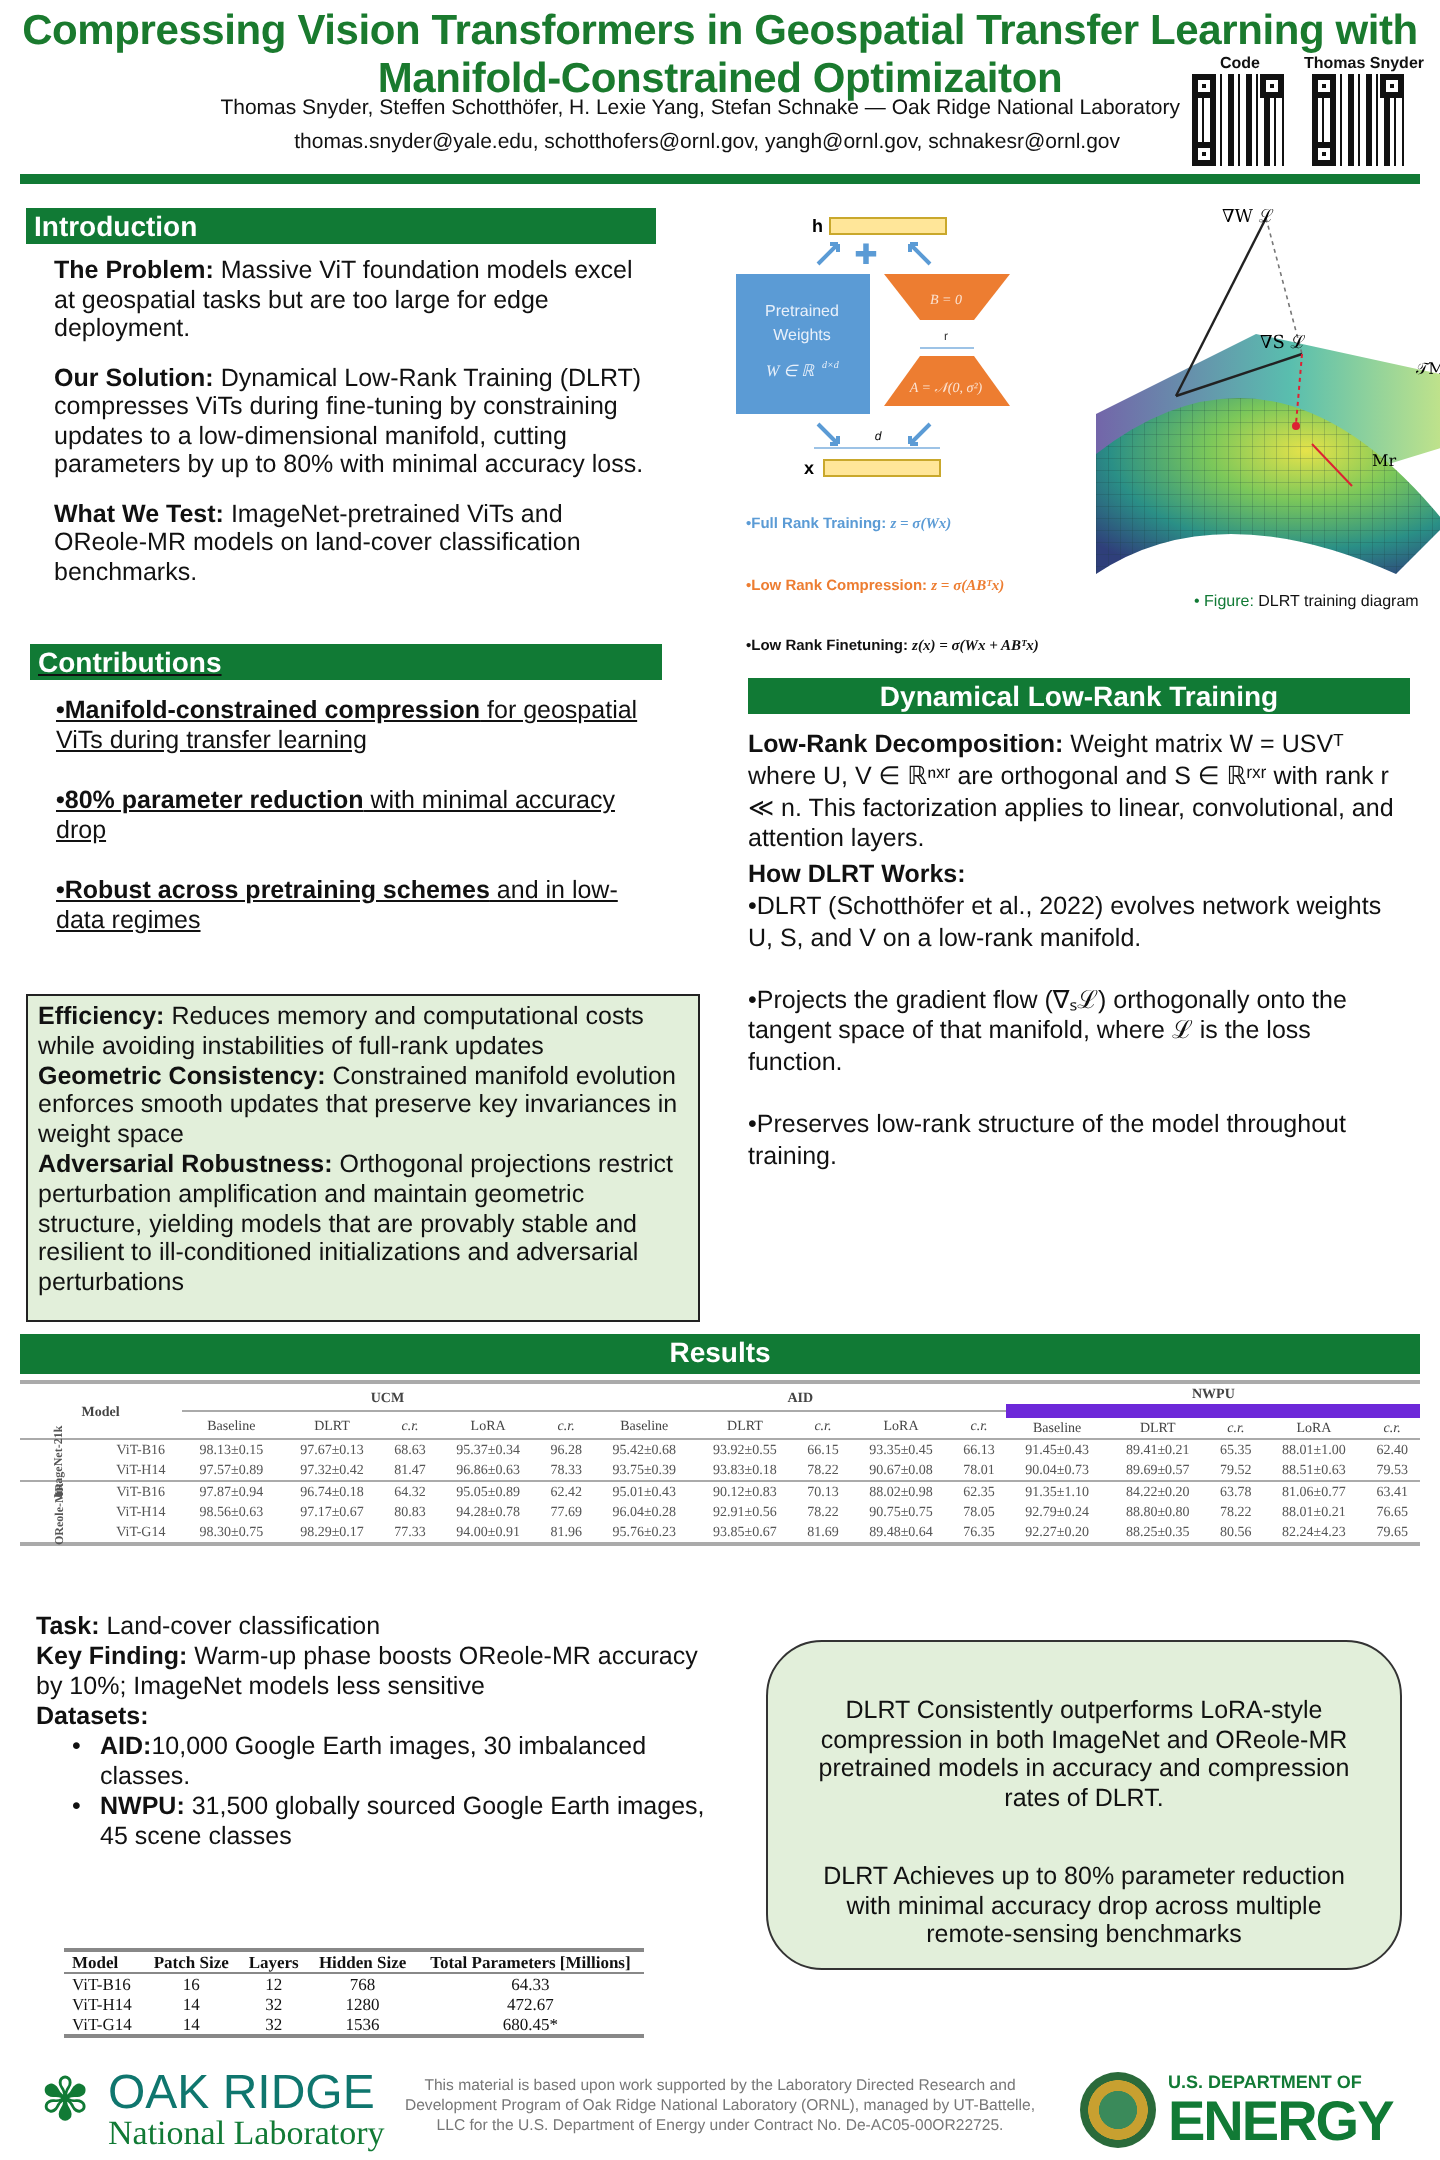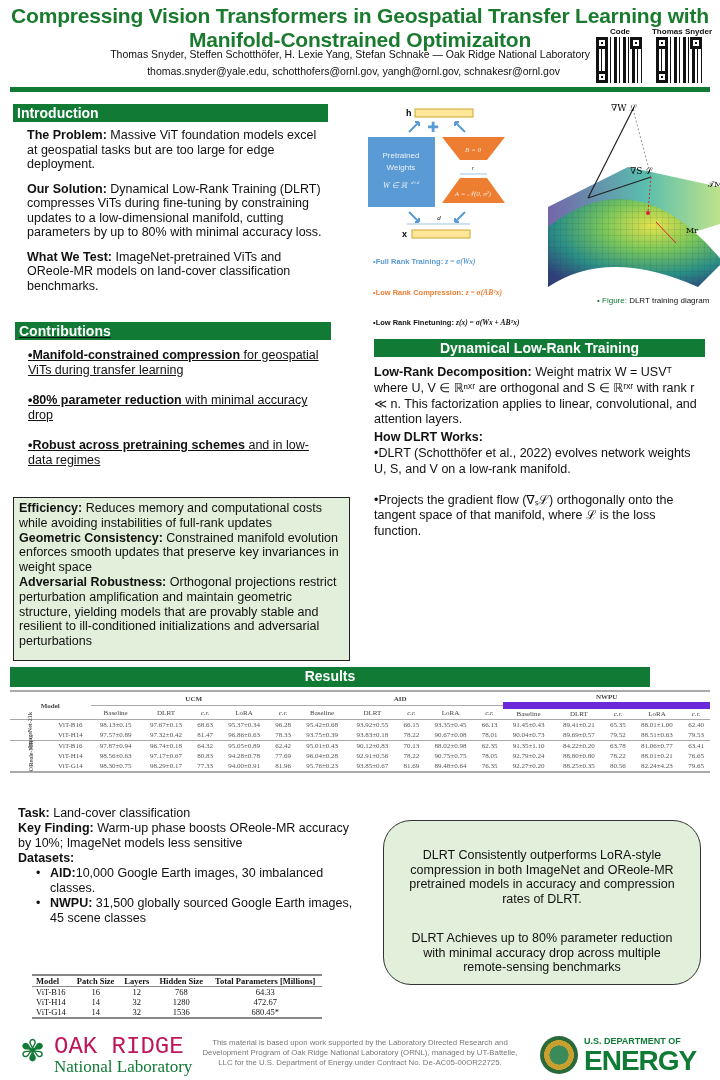--- a/index.html
+++ b/index.html
@@ -156,24 +156,25 @@
   <span>•Low Rank Finetuning: </span><span style="font-family:'Liberation Serif',serif;font-style:italic;">z(x) = σ(Wx + ABᵀx)</span>
 </div>
 
 <div class="abs" style="left:374px;top:339px;width:331px;">
   <div class="sec-head" style="text-align:center;font-size:14px;">Dynamical Low-Rank Training</div>
   <div class="body-text" style="padding-top:8px;font-size:12.5px;line-height:15.8px;">
     <p style="margin-bottom:2px;"><b>Low-Rank Decomposition:</b><span> Weight matrix W = USVᵀ where U, V ∈ ℝⁿˣʳ are orthogonal and S ∈ ℝʳˣʳ with rank r ≪ n. This factorization applies to linear, convolutional, and attention layers.</span></p>
     <p style="font-weight:bold;">How DLRT Works:</p>
     <p style="margin-bottom:15px;">•DLRT (Schotthöfer et al., 2022) evolves network weights U, S, and V on a low-rank manifold.</p>
     <p style="margin-bottom:15px;">•Projects the gradient flow (∇ₛℒ) orthogonally onto the tangent space of that manifold, where ℒ is the loss function.</p>
+    <p>•Preserves low-rank structure of the model throughout training.</p>
   </div>
 </div>
 
-<div class="abs sec-head" style="left:10px;top:667px;width:640px;height:20px;text-align:center;font-size:14px;">Results</div>
+<div class="abs sec-head" style="left:10px;top:667px;width:700px;height:20px;text-align:center;font-size:14px;">Results</div>
 
 <div class="abs" style="left:10px;top:690px;width:700px;border-top:2px solid #aaa;border-bottom:2px solid #aaa;">
   <table class="res-table">
     <thead>
       <tr>
         <th colspan="2" rowspan="2" style="font-weight:bold;">Model</th>
         <th colspan="5" style="font-weight:bold;border-bottom:1px solid #aaa;">UCM</th>
         <th colspan="5" style="font-weight:bold;border-bottom:1px solid #aaa;">AID</th>
         <th colspan="5" style="font-weight:bold;border-bottom:7px solid #6d28d9;">NWPU</th>
       </tr>
@@ -339,21 +340,21 @@
   </table>
 </div>
 
 <div class="abs" style="left:383px;top:820px;width:318px;height:165px;background:#e2efda;border:1px solid #333;border-radius:28px;text-align:center;font-size:12.5px;line-height:14.5px;padding:27px 24px 0 24px;">
   <p style="margin-bottom:25px;">DLRT Consistently outperforms LoRA-style compression in both ImageNet and OReole-MR pretrained models in accuracy and compression rates of DLRT.</p>
   <p>DLRT Achieves up to 80% parameter reduction with minimal accuracy drop across multiple remote-sensing benchmarks</p>
 </div>
 
 <div class="abs" style="left:20px;top:1034px;width:175px;height:42px;">
   <span style="position:absolute;left:0;top:0;font-size:30px;color:#117a35;line-height:34px;">✾</span>
-  <span style="position:absolute;left:34px;top:0;font-family:Liberation Mono, monospace;font-size:24px;color:#be185d;line-height:26px;">OAK RIDGE</span>
+  <span style="position:absolute;left:34px;top:0;font-family:Liberation Sans, sans-serif;font-size:24px;color:#0f766e;line-height:26px;">OAK RIDGE</span>
   <span style="position:absolute;left:34px;top:24px;font-family:'Liberation Serif',serif;font-size:17px;color:#117a35;line-height:18px;">National Laboratory</span>
 </div>
 <div class="abs" style="left:195px;top:1038px;width:330px;font-size:7.8px;color:#777;text-align:center;line-height:10px;">This material is based upon work supported by the Laboratory Directed Research and Development Program of Oak Ridge National Laboratory (ORNL), managed by UT-Battelle, LLC for the U.S. Department of Energy under Contract No. De-AC05-00OR22725.</div>
 <div class="abs" style="left:540px;top:1034px;width:175px;height:42px;">
   <div style="position:absolute;left:0;top:2px;width:38px;height:38px;border-radius:50%;background:radial-gradient(circle,#3a8a5a 0 35%,#c8a030 36% 55%,#2a6a3a 56%);"></div>
   <span style="position:absolute;left:44px;top:2px;font-size:9px;font-weight:bold;color:#117a35;">U.S. DEPARTMENT OF</span>
   <span style="position:absolute;left:44px;top:12px;font-size:28px;font-weight:bold;color:#117a35;line-height:30px;letter-spacing:-1px;">ENERGY</span>
 </div>
 
 </body></html>

